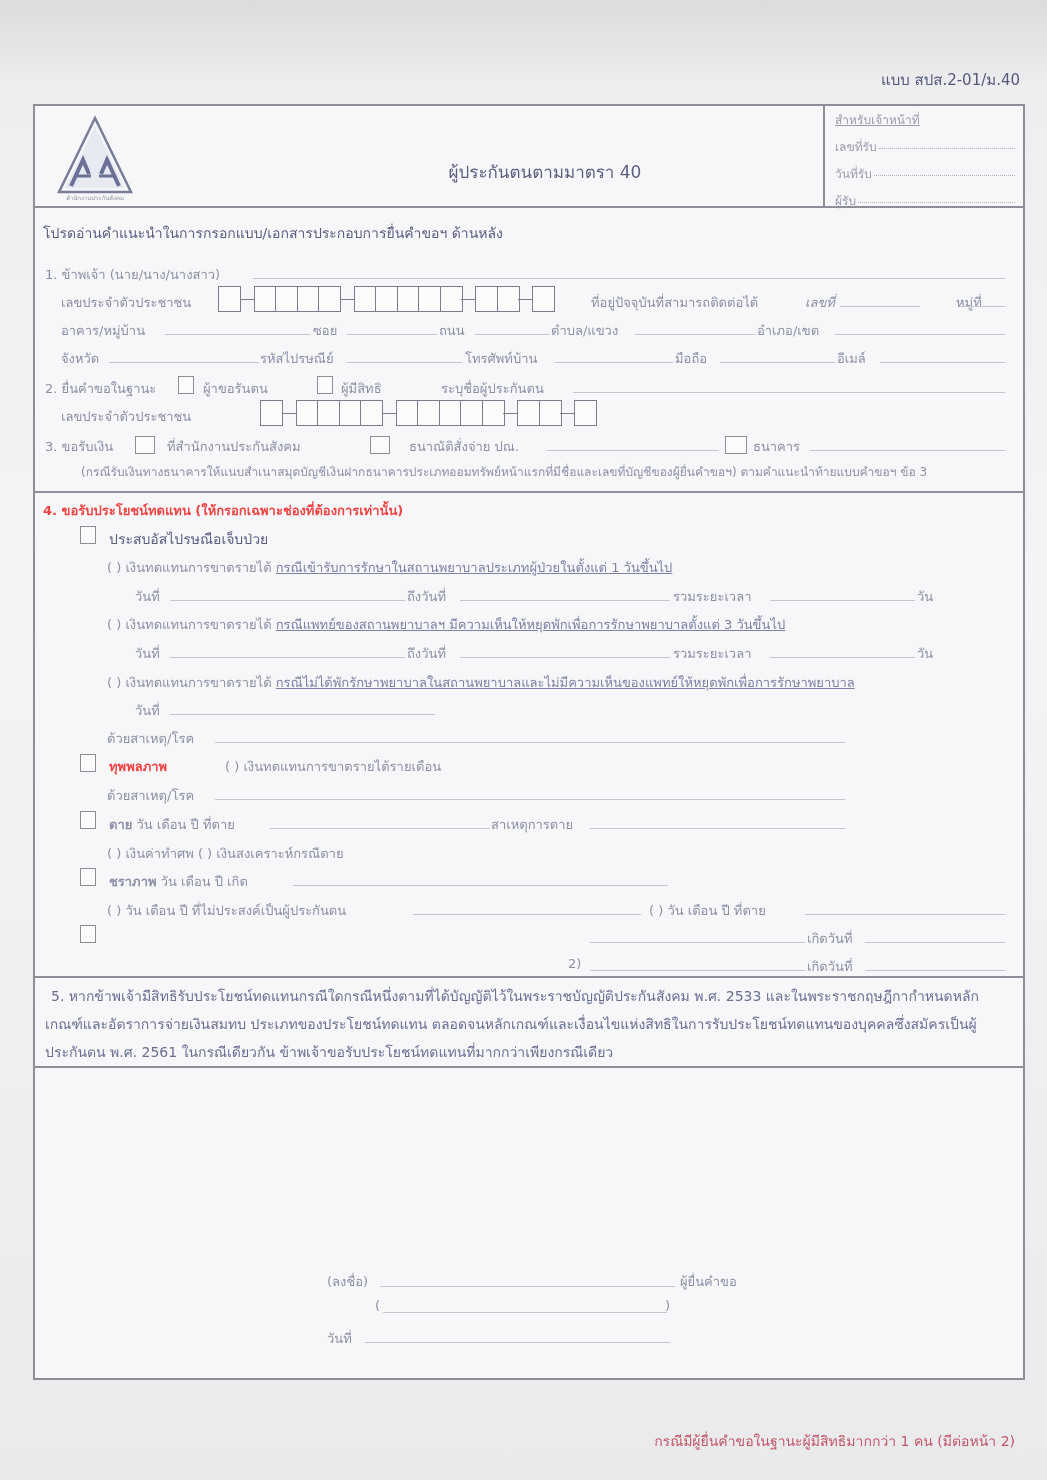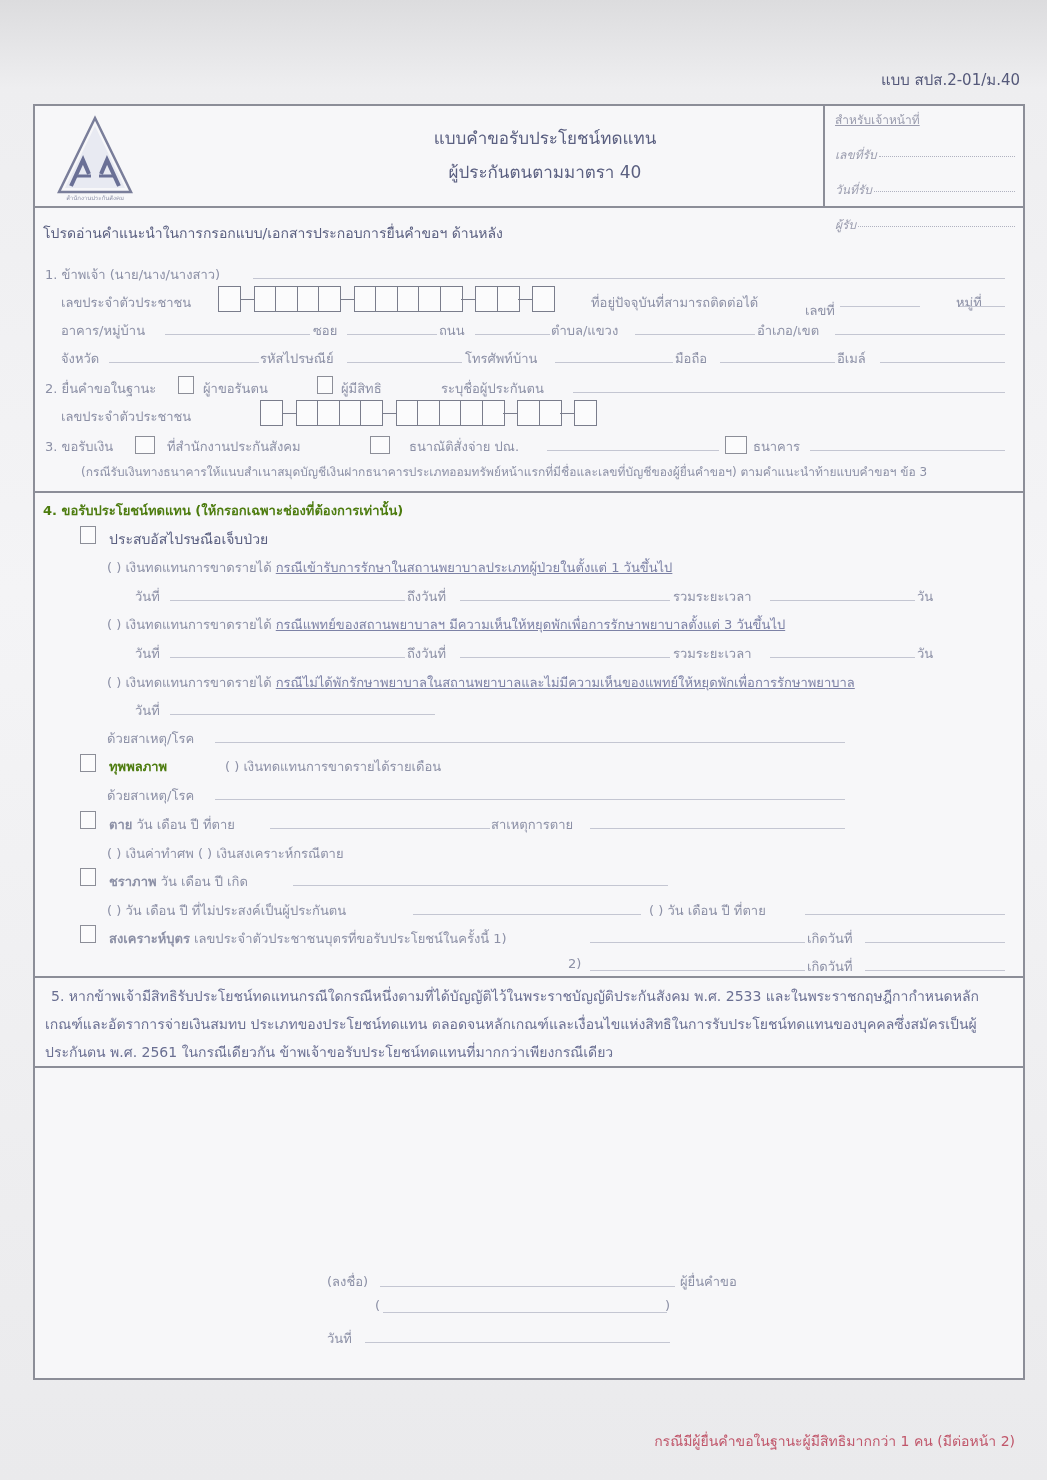--- a/index.html
+++ b/index.html
@@ -19,26 +19,26 @@
     border: 2px solid #8c8e98;
     background: #f7f7f9;
   }
   .hr { position: absolute; left: 0; right: 0; border-top: 2px solid #8c8e98; }
 
   
   .logo { position: absolute; left: 20px; top: 8px; width: 80px; height: 88px; }
   .title { position: absolute; left: 200px; width: 620px; text-align: center; color: #5a5f80; font-size: 17px; }
   .officer-box { position: absolute; left: 788px; top: 0; width: 202px; height: 100px; border-left: 2px solid #8c8e98; padding: 4px 10px; font-size: 12px; color: #9a9cae; }
   .officer-box .ttl { text-decoration: underline; margin-bottom: 2px; }
-  .officer-box .ln { display: flex; margin-top: 16px; font-style: italic; }
+  .officer-box .ln { display: flex; margin-top: 8px; }
   .officer-box .ln .dots { flex: 1; border-bottom: 1px dotted #b0b2c0; margin-left: 2px; height: 12px; }
 
   .txt { position: absolute; white-space: nowrap; font-size: 13px; color: #8c90a6; }
   .txt.dark { color: #5a5f80; font-size: 14px; }
-  .txt.bold { font-weight: bold; color: #4d7c0f; }
+  .txt.bold { font-weight: bold; color: #ef4444; }
   .line { position: absolute; border-bottom: 1px solid #c4c6d2; height: 1px; }
   .uline { text-decoration: underline; color: #7d82a6; }
   .cb { position: absolute; width: 16px; height: 18px; border: 1.5px solid #8c8e98; background: #fbfbfc; }
 
   .idrow { position: absolute; display: flex; align-items: center; height: 26px; }
   .idrow .box { width: 23px; height: 26px; border: 1.5px solid #7a7d8c; margin-right: -1.5px; background: #fbfbfc; }
   .idrow .dash { width: 14px; border-top: 1.5px solid #7a7d8c; }
 
   .para { position: absolute; font-size: 14px; color: #6a6f92; line-height: 28px; }
   .note-red { position: absolute; right: 32px; top: 1430px; font-size: 14px; color: #c0566a; }
@@ -50,21 +50,20 @@
 
 <div class="form">
 
   <svg class="logo" viewBox="0 0 80 88">
     <polygon points="40,4 76,78 4,78" fill="none" stroke="#7a7e9a" stroke-width="2.5"></polygon>
     <polygon points="40,12 70,74 10,74" fill="#e8eaf2" stroke="none"></polygon>
     <path d="M16,72 L28,46 L34,60 M46,60 L52,46 L64,72" stroke="#6a7096" stroke-width="4" fill="none"></path>
     <path d="M22,62 H36 M44,62 H58" stroke="#6a7096" stroke-width="3"></path>
     <text x="40" y="86" font-size="6" text-anchor="middle" fill="#8a8ea6">สำนักงานประกันสังคม</text>
   </svg>
-  <div class="title" style="top:18px;">แบบคำขอรับประโยชน์ทดแทน</div>
   <div class="title" style="top:52px;">ผู้ประกันตนตามมาตรา 40</div>
 
   <div class="officer-box">
     <div class="ttl">สำหรับเจ้าหน้าที่</div>
     <div class="ln">
         <span>เลขที่รับ</span>
         <span class="dots"></span>
       </div>
     <div class="ln">
         <span>วันที่รับ</span>
@@ -97,21 +96,21 @@
       <div class="box"></div>
       <div class="box"></div>
       <div class="box"></div>
       <div class="dash"></div>
     <div class="box"></div>
       <div class="box"></div>
       <div class="dash"></div>
     <div class="box"></div>
   </div>
   <div class="txt" style="left:556px; top:186px;">ที่อยู่ปัจจุบันที่สามารถติดต่อได้</div>
-  <div class="txt" style="left:770px; top:194px;">เลขที่</div>
+  <div class="txt" style="left:770px; top:186px;font-style:italic;">เลขที่</div>
   <div class="line" style="left:805px; top:200px; width:80px;"></div>
   <div class="txt" style="left:885px; top:186px;margin-left:36px;">หมู่ที่</div>
   <div class="line" style="left:925px; top:200px; width:45px;"></div>
 
   <div class="txt" style="left:26px; top:214px;">อาคาร/หมู่บ้าน</div>
   <div class="line" style="left:130px; top:228px; width:145px;"></div>
   <div class="txt" style="left:278px; top:214px;">ซอย</div>
   <div class="line" style="left:312px; top:228px; width:90px;"></div>
   <div class="txt" style="left:404px; top:214px;">ถนน</div>
   <div class="line" style="left:440px; top:228px; width:75px;"></div>
@@ -217,21 +216,20 @@
 
   <div class="cb" style="left:45px; top:762px;"></div>
   <div class="txt" style="left:74px; top:765px;"><b class="bold">ชราภาพ</b> <span>วัน เดือน ปี เกิด</span></div>
   <div class="line" style="left:258px; top:779px; width:375px;"></div>
   <div class="txt" style="left:72px; top:794px;">( ) วัน เดือน ปี ที่ไม่ประสงค์เป็นผู้ประกันตน</div>
   <div class="line" style="left:378px; top:808px; width:228px;"></div>
   <div class="txt" style="left:614px; top:794px;">( ) วัน เดือน ปี ที่ตาย</div>
   <div class="line" style="left:770px; top:808px; width:200px;"></div>
 
   <div class="cb" style="left:45px; top:819px;"></div>
-  <div class="txt" style="left:74px; top:822px;"><b class="bold">สงเคราะห์บุตร</b> <span>เลขประจำตัวประชาชนบุตรที่ขอรับประโยชน์ในครั้งนี้ 1)</span></div>
   <div class="line" style="left:555px; top:836px; width:215px;"></div>
   <div class="txt" style="left:772px; top:822px;">เกิดวันที่</div>
   <div class="line" style="left:830px; top:836px; width:140px;"></div>
   <div class="txt" style="left:533px; top:850px;">2)</div>
   <div class="line" style="left:555px; top:864px; width:215px;"></div>
   <div class="txt" style="left:772px; top:850px;">เกิดวันที่</div>
   <div class="line" style="left:830px; top:864px; width:140px;"></div>
 
   <div class="hr" style="top:870px;"></div>
 

